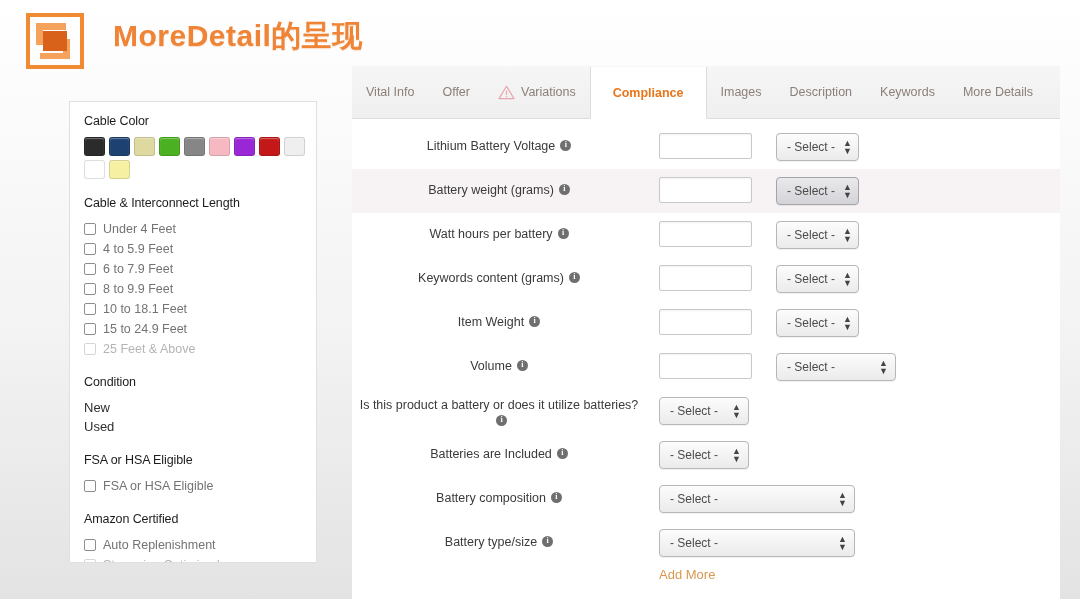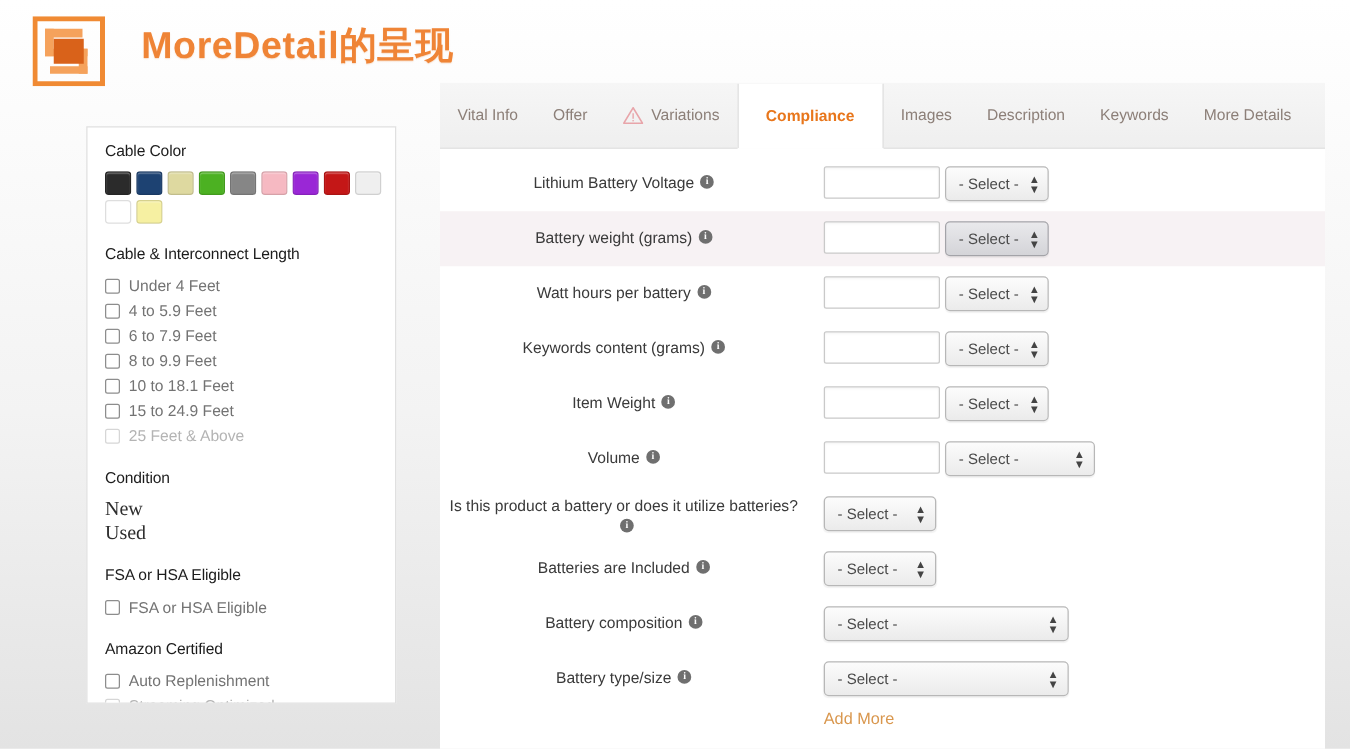--- a/index.html
+++ b/index.html
@@ -95,25 +95,24 @@
   }
   .chk-row.disabled .chk-box { border-color: #d6d6d6; }
   .chk-label {
     font-size: 12.5px;
     color: #737373;
     white-space: nowrap;
   }
   .chk-row.disabled .chk-label { color: #b4b4b4; }
 
   .plain-row {
-    font-size: 16px;
+    font-size: 13px;
     color: #2f2f2f;
     height: 19px;
     line-height: 19px;
-    font-family: Liberation Serif, serif;
   }
 
   
   .panel {
     position: absolute;
     left: 352px; top: 66px;
     width: 708px;
     height: 533px;
     background: #ffffff;
     box-sizing: border-box;
@@ -193,21 +192,21 @@
     text-align: center;
     color: #fff;
     font-size: 8px;
     font-weight: bold;
     line-height: 12px;
     font-family: "Liberation Serif", serif;
   }
   .frow-fields {
     display: flex;
     align-items: flex-start;
-    gap: 4px;
+    gap: 24px;
     padding-left: 13px;
     padding-top: 8px;
   }
   .txt-input {
     width: 93px;
     height: 26px;
     border: 1px solid #c9c9c9;
     background: #fff;
     border-radius: 2px;
     box-sizing: border-box;

